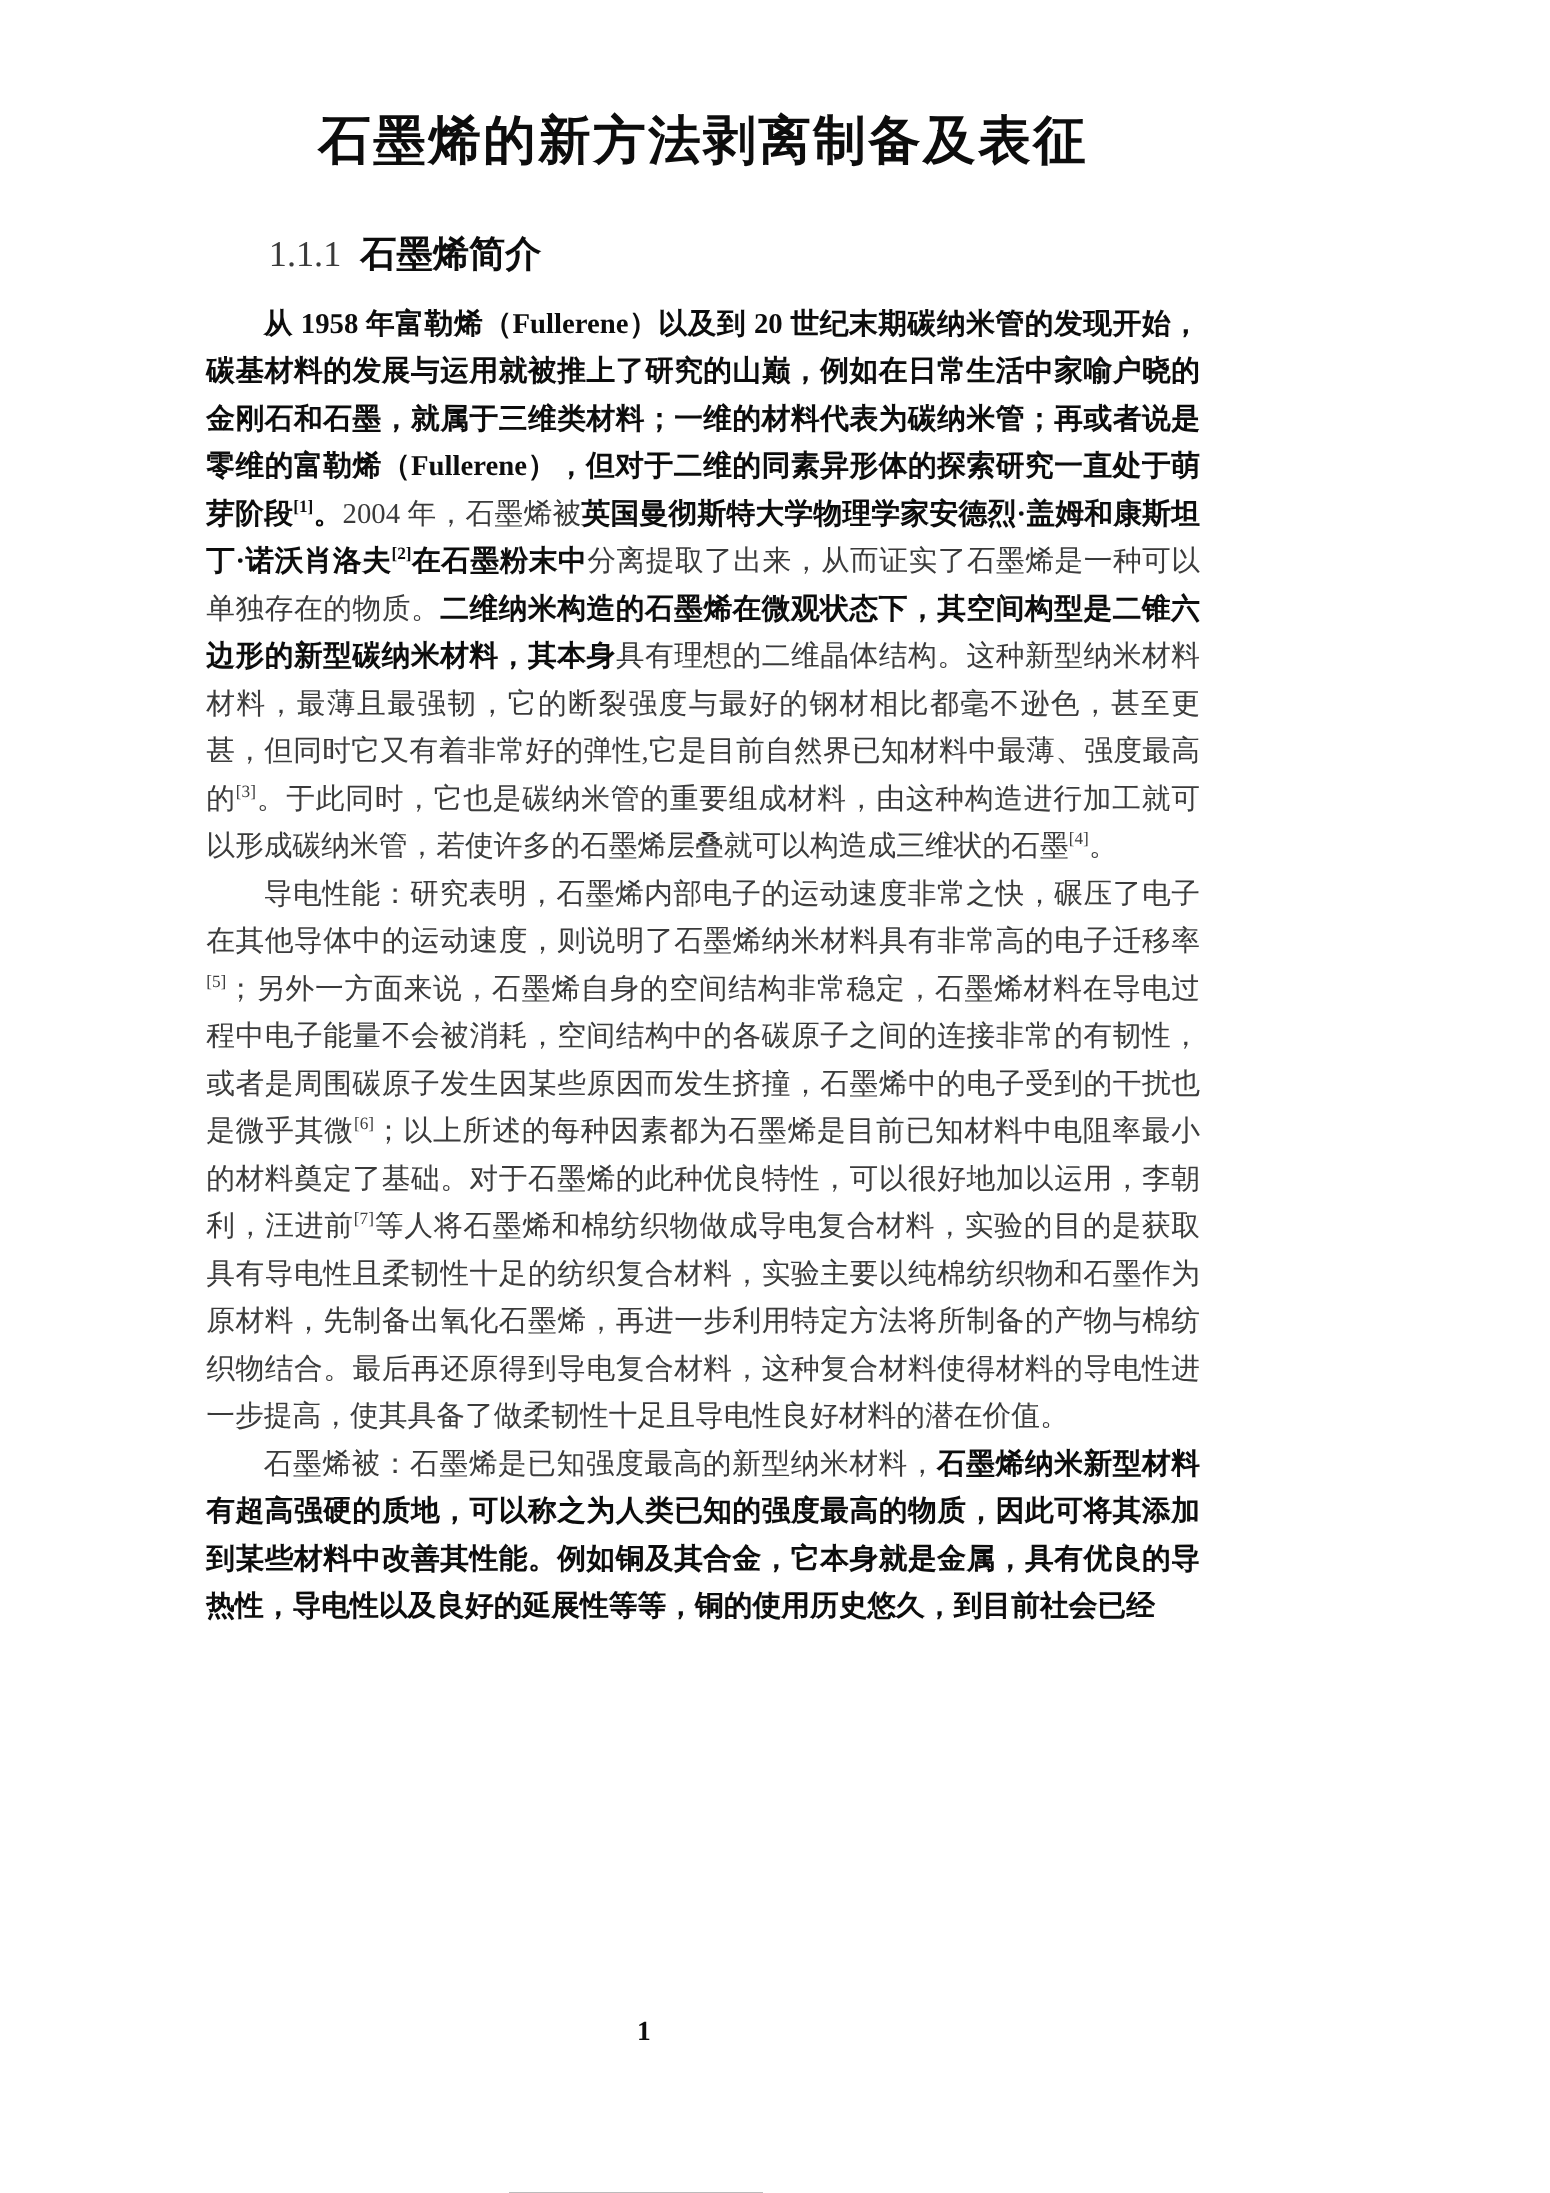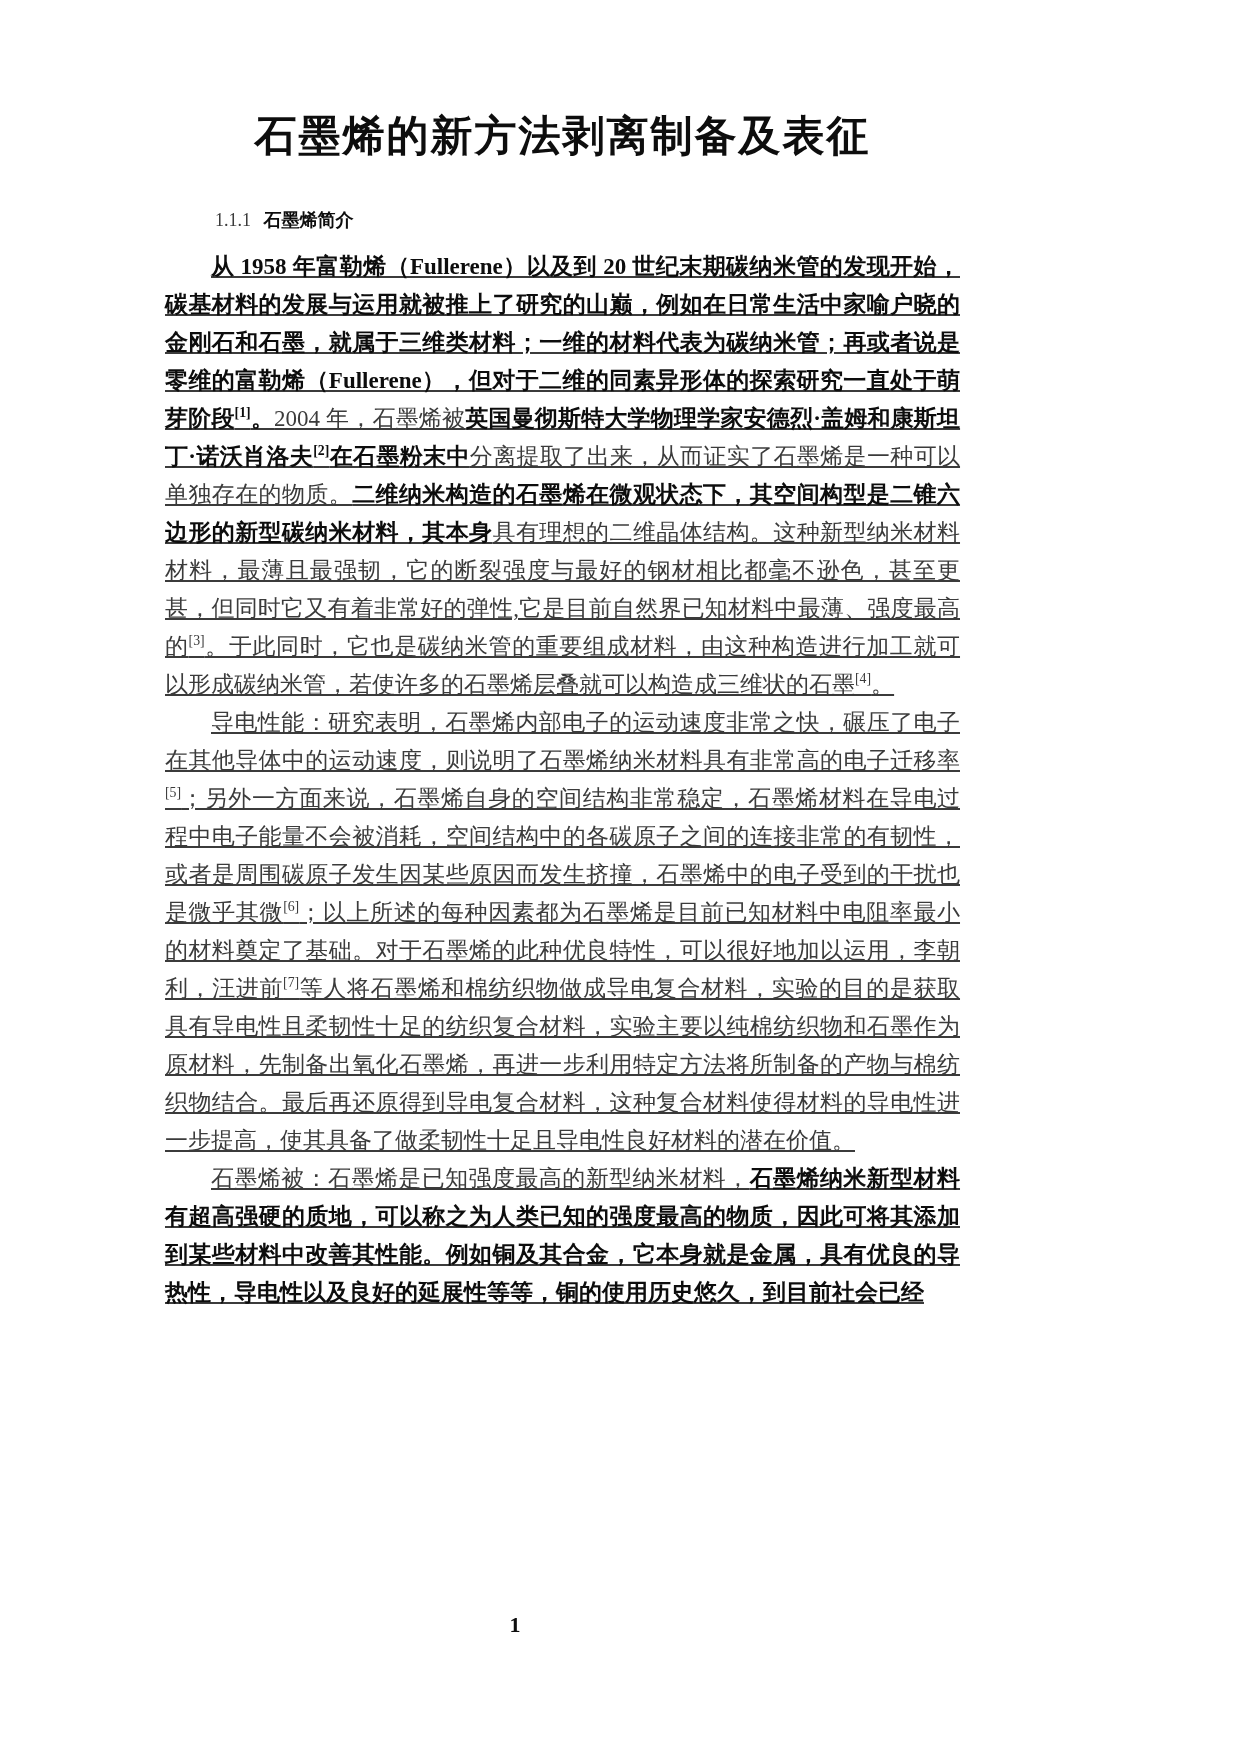--- a/index.html
+++ b/index.html
@@ -19,31 +19,31 @@
     font-family: "Liberation Serif", "DejaVu Serif", serif;
     color: var(--ink-regular);
   }
   .content {
     position: absolute;
     left: 165px;
     top: 0;
     width: 795px;
   }
   .doc-title {
-    padding-top: 108px;
+    padding-top: 84px;
     text-align: center;
     font-family: "Liberation Sans", "DejaVu Sans", sans-serif;
     font-weight: 800;
     font-size: 42px;
     letter-spacing: 2px;
     color: var(--ink-bold);
   }
   .h1-row { margin-top: 60px; font-size: 31px; }
   .h2-row { margin-top: 48px; font-size: 28px; }
-  .h3-row { margin-top: 44px; margin-left: 50px; font-size: 18px; margin-bottom: 16px; }
+  .h3-row { margin-top: 44px; margin-left: 50px; font-size: 29px; margin-bottom: 16px; }
   .h3-row.second { margin-top: 28px; }
   .sec-num {
     font-family: "Liberation Serif", "DejaVu Serif", serif;
     font-weight: 400;
     color: var(--ink-bold);
     margin-right: 14px;
   }
   .h3-row .sec-num { margin-right: 8px; color: var(--ink-regular); }
   .sec-label {
     font-family: "Liberation Sans", "DejaVu Sans", sans-serif;
@@ -54,21 +54,20 @@
     font-family: "Liberation Serif", "DejaVu Serif", serif;
     font-weight: 400;
     color: var(--ink-regular);
   }
   .para {
     font-size: 23px;
     line-height: 38px;
     text-align: justify;
     text-indent: 2em;
     color: var(--ink-regular);
-    text-decoration: underline;
   }
   .para + .para { margin-top: 0; }
   .para .b {
     font-weight: 700;
     color: var(--ink-bold);
   }
   .para sup {
     font-size: 0.6em;
     vertical-align: super;
     line-height: 0;

